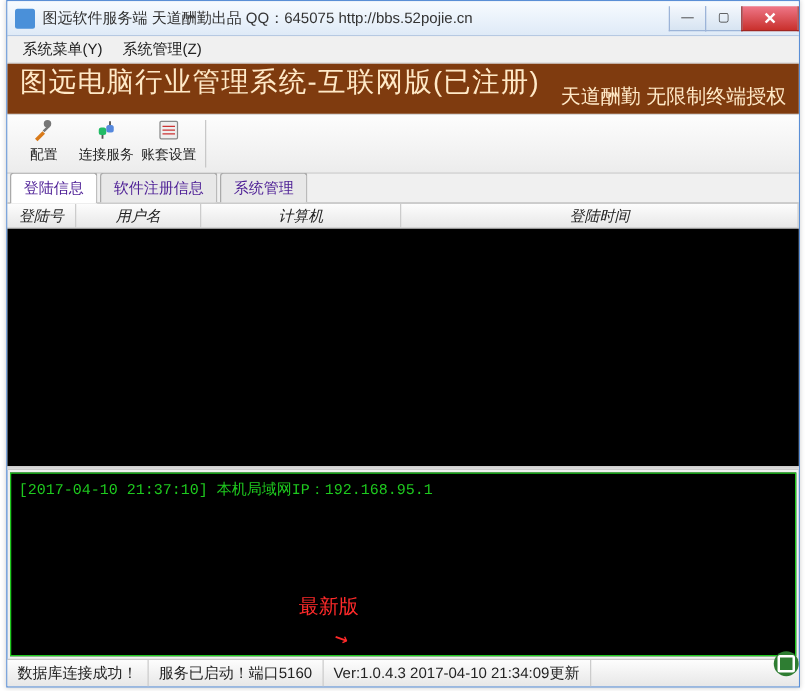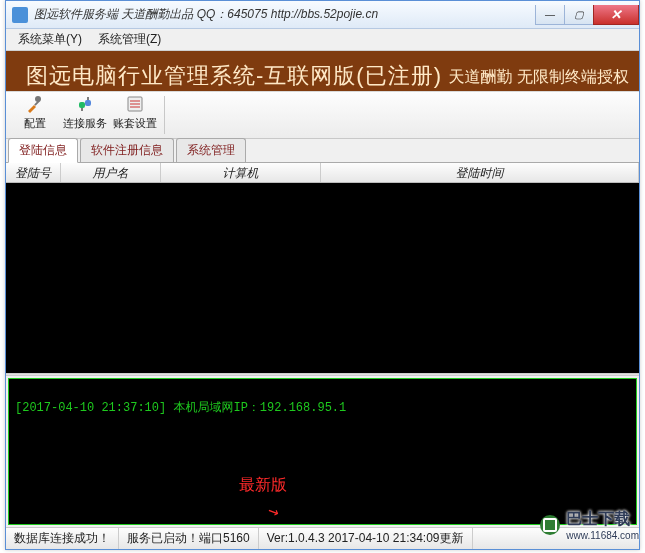--- a/index.html
+++ b/index.html
@@ -22,21 +22,20 @@
     flex-direction: column;
     box-shadow: 0 0 4px rgba(0,0,0,0.2);
   }
   .titlebar {
     height: 28px;
     background: linear-gradient(#f7fbff,#dfeaf7);
     border-bottom: 1px solid #b6c9e2;
     display: flex;
     align-items: center;
     padding: 0 0 0 6px;
-    font-style: italic;
   }
   .titlebar .app-icon {
     width: 16px; height: 16px;
     background: #4a90d9;
     border-radius: 2px;
     margin-right: 6px;
     flex-shrink: 0;
   }
   .titlebar .title-text {
     flex: 1;
@@ -76,22 +75,22 @@
   .menubar .menu-item {
     padding: 2px 8px;
     color: #222;
     font-size: 12px;
   }
   .banner {
     height: 40px;
     background: #7f3b0f;
     color: #fff;
     display: flex;
-    align-items: flex-end;
-    padding: 0 20px;
+    align-items: flex-start;
+    padding: 0 10px;
     position: relative;
   }
   .banner-title {
     font-size: 22px;
     color: #ffe9c7;
     letter-spacing: 1px;
   }
   .banner-right {
     position: absolute;
     right: 10px;
@@ -138,21 +137,21 @@
     align-items: flex-end;
     padding: 0 2px;
   }
   .tab {
     border: 1px solid #aaa;
     border-bottom: none;
     background: #e8e8e8;
     padding: 3px 10px;
     font-size: 12px;
     margin-right: 2px;
-    color: #7f1d1d;
+    color: #4c1d95;
     border-top-left-radius: 3px;
     border-top-right-radius: 3px;
   }
   .tab.active {
     background: #fff;
     position: relative;
     top: 1px;
     border-bottom: 1px solid #fff;
   }
   .grid-header {
@@ -183,21 +182,21 @@
     background: #e0e0e0;
     border-top: 1px solid #ccc;
     border-bottom: 1px solid #ccc;
   }
   .console {
     flex: 1;
     background: #000;
     color: #1ec91e;
     font-family: Consolas, "Courier New", monospace;
     font-size: 12px;
-    padding: 20px 6px;
+    padding: 4px 6px;
     border: 1px solid #1ec91e;
     margin: 2px;
     position: relative;
     overflow: hidden;
   }
   .console .log-line { white-space: nowrap; }
   .annotation {
     position: absolute;
     bottom: 28px;
     left: 230px;
@@ -340,17 +339,13 @@
   <div class="statusbar">
     <div class="status-cell">数据库连接成功！</div>
     <div class="status-cell">服务已启动！端口5160</div>
     <div class="status-cell">Ver:1.0.4.3 2017-04-10 21:34:09更新</div>
   </div>
 
 </div>
 
 <div class="watermark">
   <div class="wm-logo"></div>
-  <div>
-    <div>巴士下载</div>
-    <div style="font-size:10px;font-weight:400">www.11684.com</div>
-  </div>
 </div>
 
 </body></html>

